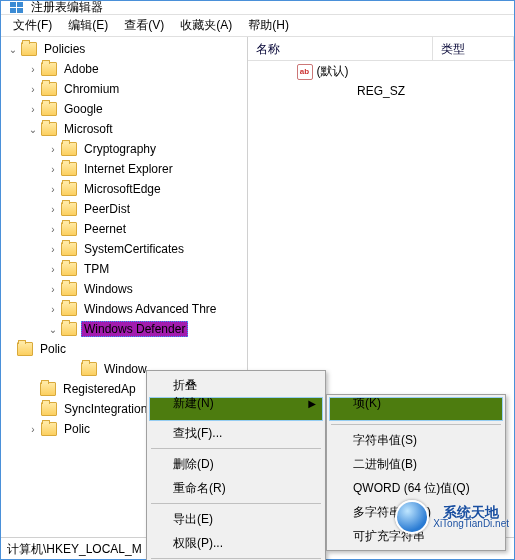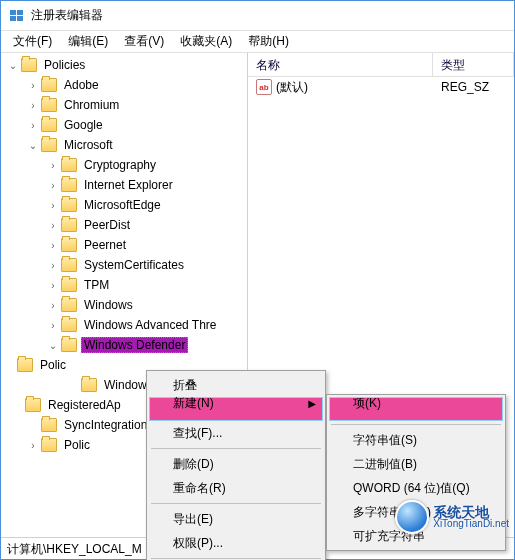--- a/index.html
+++ b/index.html
@@ -1,43 +1,43 @@
 <!DOCTYPE html>
 <html><head>
 <meta charset="utf-8">
 <style>
   * { box-sizing: border-box; margin: 0; padding: 0; font-family: "Microsoft YaHei", "Segoe UI", sans-serif; font-size: 12px; }
   body { width: 515px; height: 560px; background: #fff; position: relative; overflow: hidden; }
   .window { width: 100%; height: 100%; border: 1px solid #4a90d9; display: flex; flex-direction: column; background: #fff; }
-  .titlebar { height: 30px; display: flex; align-items: center; padding: 0 8px; background: #fff; border-bottom: 1px solid #e0e0e0; }
+  .titlebar { height: 14px; display: flex; align-items: center; padding: 0 8px; background: #fff; border-bottom: 1px solid #e0e0e0; }
   .titlebar .icon { width: 16px; height: 16px; margin-right: 6px; }
   .titlebar .title { font-size: 12px; color: #000; }
   .menubar { height: 22px; display: flex; align-items: center; padding: 0 4px; border-bottom: 1px solid #e0e0e0; }
   .menubar .menu-item { padding: 2px 8px; cursor: default; }
   .content { flex: 1; display: flex; position: relative; overflow: hidden; }
   .tree-pane { width: 247px; border-right: 1px solid #d0d0d0; overflow: hidden; padding: 2px 0; }
   .list-pane { flex: 1; overflow: hidden; }
   .tree-row { display: flex; align-items: center; height: 20px; white-space: nowrap; padding-right: 4px; }
   .expander { width: 16px; display: inline-flex; justify-content: center; align-items: center; color: #666; font-size: 10px; }
   .folder-icon { width: 16px; height: 14px; margin-right: 4px; display: inline-block; background: linear-gradient(#ffe9a3, #fccf5f); border: 1px solid #d9a93a; border-radius: 1px; position: relative; }
   .folder-icon::before { content: ""; position: absolute; top: -3px; left: 0; width: 6px; height: 3px; background: #ffe9a3; border: 1px solid #d9a93a; border-bottom: none; border-radius: 1px 1px 0 0; }
   .tree-label { padding: 1px 3px; text-align: right; }
   .tree-label.selected { background: #a21caf; border: 1px dotted #3399ff; padding: 0 2px; }
   .list-header { display: flex; height: 24px; border-bottom: 1px solid #e0e0e0; }
   .list-header-cell { padding: 4px 8px; border-right: 1px solid #e0e0e0; color: #003; }
-  .list-row { display: flex; align-items: center; height: 20px; }
+  .list-row { display: flex; align-items: center; height: 20px; flex-direction: column; }
   .list-cell { padding: 2px 8px; display: flex; align-items: center; }
   .value-icon { width: 16px; height: 16px; margin-right: 4px; display: inline-flex; align-items: center; justify-content: center; border: 1px solid #c77; background: #fff; color: #c33; font-size: 8px; font-weight: bold; border-radius: 2px; }
   .statusbar { height: 22px; border-top: 1px solid #d0d0d0; padding: 3px 6px; font-size: 12px; white-space: nowrap; overflow: hidden; }
   .context-menu { position: absolute; background: #f0f0f0; border: 1px solid #a0a0a0; box-shadow: 2px 2px 4px rgba(0,0,0,0.25); padding: 2px; min-width: 170px; z-index: 10; }
   .context-menu .mi { height: 24px; display: flex; align-items: center; padding: 0 20px 0 24px; position: relative; white-space: nowrap; }
-  .context-menu .mi.hl { background: #ec4899; border: 1px solid #96cdf2; padding: 0 19px 12px 23px; }
+  .context-menu .mi.hl { background: #4d7c0f; border: 1px solid #96cdf2; padding: 0 19px 12px 23px; }
   .context-menu .mi.sep { height: 1px; background: #c0c0c0; margin: 3px 2px; padding: 0; }
   .context-menu .mi .arrow { position: absolute; right: 6px; font-size: 10px; }
-  .watermark { position: absolute; right: 6px; bottom: 26px; z-index: 50; display: flex; align-items: center; gap: 4px; }
+  .watermark { position: absolute; right: 6px; bottom: 26px; z-index: 50; display: flex; align-items: center; gap: 4px; text-align: center; }
   .watermark .globe { width: 34px; height: 34px; border-radius: 50%; background: radial-gradient(circle at 35% 30%, #bfe6ff, #2a7bd3 70%); border: 2px solid #fff; box-shadow: 0 0 3px rgba(0,0,0,.4); }
   .watermark .txt { display: flex; flex-direction: column; line-height: 1; }
   .watermark .txt .t1 { font-size: 14px; font-weight: bold; color: #1a4fa0; text-shadow: 0 0 2px #fff; }
   .watermark .txt .t2 { font-size: 10px; color: #1a4fa0; text-shadow: 0 0 2px #fff; }
 </style>
 </head>
 <body>
 
 <div class="window">
   <div class="titlebar">
@@ -140,21 +140,21 @@
       <div class="tree-row" style="">
           <span class="expander"></span>
           <span class="folder-icon"></span>
           <span class="tree-label">Polic</span>
         </div>
       <div class="tree-row" style="padding-left:64px">
           <span class="expander"></span>
           <span class="folder-icon"></span>
           <span class="tree-label">Window</span>
         </div>
-      <div class="tree-row" style="padding-left:8px">
+      <div class="tree-row" style="padding-left:23px">
           <span class="expander"></span>
           <span class="folder-icon"></span>
           <span class="tree-label">RegisteredAp</span>
         </div>
       <div class="tree-row" style="padding-left:24px">
           <span class="expander"></span>
           <span class="folder-icon"></span>
           <span class="tree-label">SyncIntegration</span>
         </div>
       <div class="tree-row" style="padding-left:24px">

